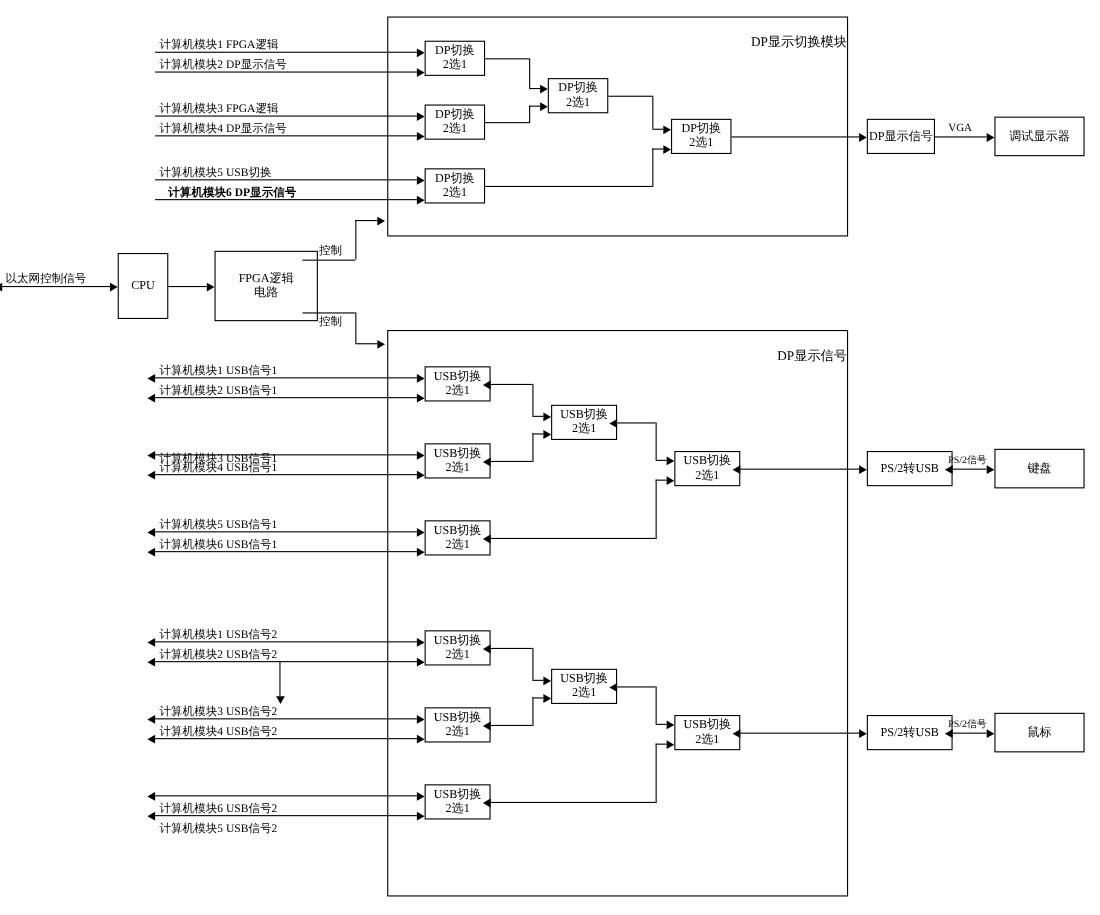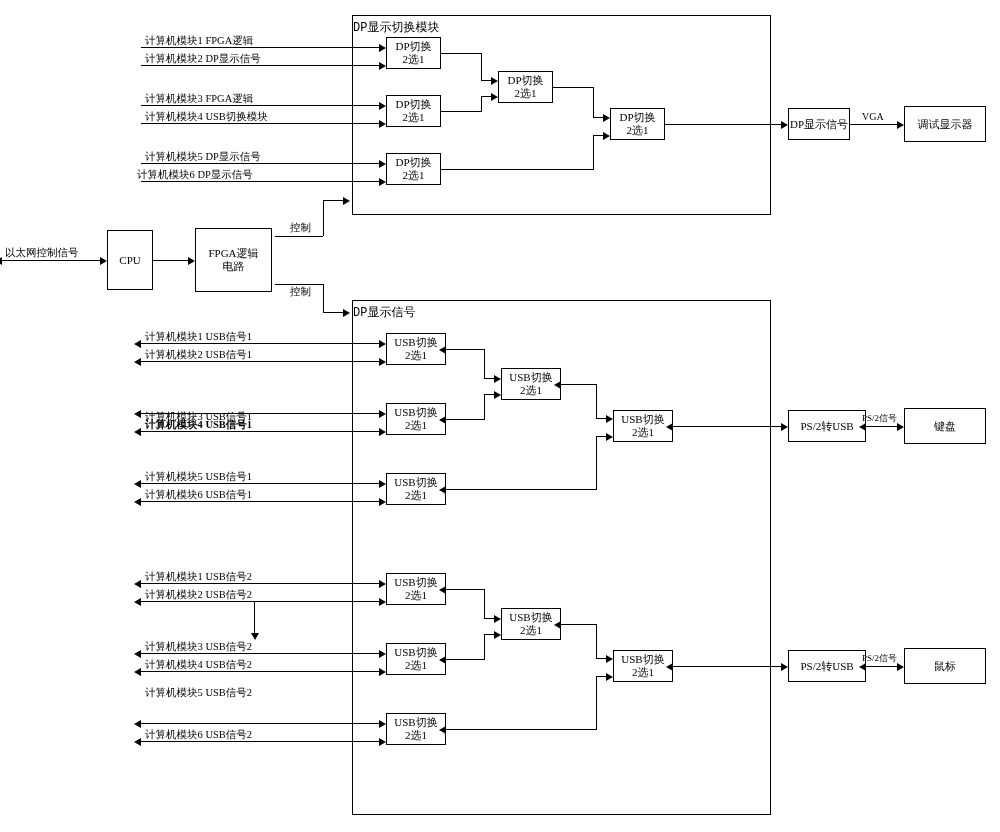--- a/index.html
+++ b/index.html
@@ -24,25 +24,24 @@
     justify-content: center;
     text-align: center;
     line-height: 1.15;
   }
   .module-frame {
     position: absolute;
     border: 1px solid #000;
   }
   .module-title {
     position: absolute;
-    top: 3px;
+    top: 14px;
     width: 100%;
-    text-align: left;
+    text-align: right;
     font-size: 12px;
-    font-family: Liberation Mono, monospace;
   }
   .label {
     position: absolute;
     font-size: 10.5px;
     white-space: nowrap;
   }
   .line {
     position: absolute;
     background: #000;
   }
@@ -72,23 +71,23 @@
 </head>
 <body>
 
 <div class="module-frame" style="left:352px; top:15px; width:419px; height:200px;">
   <div class="module-title">DP显示切换模块</div>
 </div>
 
 <div class="label" style="left:145px; top:34px;">计算机模块1 FPGA逻辑</div>
 <div class="label" style="left:145px; top:52px;">计算机模块2 DP显示信号</div>
 <div class="label" style="left:145px; top:92px;">计算机模块3 FPGA逻辑</div>
-<div class="label" style="left:145px; top:110px;">计算机模块4 USB切换模块</div>
-<div class="label" style="left:145px; top:150px;">计算机模块5 DP显示信号</div>
-<div class="label" style="left:137px; top:168px;">计算机模块6 DP显示信号</div>
+<div class="label" style="left:145px; top:110px;">计算机模块4 DP显示信号</div>
+<div class="label" style="left:145px; top:150px;">计算机模块5 USB切换</div>
+<div class="label" style="left:153px; top:168px;font-weight:bold;">计算机模块6 DP显示信号</div>
 
 <div class="line h" style="left:141px; top:47px; width:238px;"></div>
 <div class="arrow r" style="left:379px; top:43.5px;"></div>
 <div class="line h" style="left:141px; top:65px; width:238px;"></div>
 <div class="arrow r" style="left:379px; top:61.5px;"></div>
 <div class="line h" style="left:141px; top:105px; width:238px;"></div>
 <div class="arrow r" style="left:379px; top:101.5px;"></div>
 <div class="line h" style="left:141px; top:123px; width:238px;"></div>
 <div class="arrow r" style="left:379px; top:119.5px;"></div>
 <div class="line h" style="left:141px; top:163px; width:238px;"></div>
@@ -158,21 +157,21 @@
 <div class="line h" style="left:2px; top:260px; width:98px;"></div>
 <div class="arrow r" style="left:100px; top:256.5px;"></div>
 <div class="arrow l" style="left:-5px; top:256.5px;"></div>
 
 <div class="box" style="left:107px; top:230px; width:46px; height:60px;">
   <span>CPU</span>
 </div>
 <div class="line h" style="left:153px; top:260px; width:35px;"></div>
 <div class="arrow r" style="left:188px; top:256.5px;"></div>
 
-<div class="box" style="left:195px; top:228px; width:77px; height:64px; white-space:pre;">
+<div class="box" style="left:195px; top:228px; width:94px; height:64px; white-space:pre;">
   <span>FPGA逻辑
 电路</span>
 </div>
 
 <div class="line h" style="left:275px; top:236px; width:48px;"></div>
 <div class="line v" style="left:323px; top:200px; height:36px;"></div>
 <div class="line h" style="left:323px; top:200px; width:20px;"></div>
 <div class="arrow r" style="left:343px; top:196.5px;"></div>
 <div class="label" style="left:290px; top:221px;">控制</div>
 
@@ -182,21 +181,21 @@
 <div class="arrow r" style="left:343px; top:308.5px;"></div>
 <div class="label" style="left:290px; top:285px;">控制</div>
 
 <div class="module-frame" style="left:352px; top:300px; width:419px; height:515px;">
   <div class="module-title">DP显示信号</div>
 </div>
 
 <div class="label" style="left:145px; top:330px;">计算机模块1 USB信号1</div>
 <div class="label" style="left:145px; top:348px;">计算机模块2 USB信号1</div>
 <div class="label" style="left:145px; top:410px;">计算机模块3 USB信号1</div>
-<div class="label" style="left:145px; top:418px;font-weight:bold;">计算机模块4 USB信号1</div>
+<div class="label" style="left:145px; top:418px;">计算机模块4 USB信号1</div>
 <div class="label" style="left:145px; top:470px;">计算机模块5 USB信号1</div>
 <div class="label" style="left:145px; top:488px;">计算机模块6 USB信号1</div>
 
 <div class="line h" style="left:141px; top:343px; width:238px;"></div>
 <div class="arrow r" style="left:379px; top:339.5px;"></div>
 <div class="arrow l" style="left:134px; top:339.5px;"></div>
 <div class="line h" style="left:141px; top:361px; width:238px;"></div>
 <div class="arrow r" style="left:379px; top:357.5px;"></div>
 <div class="arrow l" style="left:134px; top:357.5px;"></div>
 <div class="line h" style="left:141px; top:413px; width:238px;"></div>
@@ -271,21 +270,21 @@
 <div class="label" style="left:862px; top:412px; font-size:9px;">PS/2信号</div>
 
 <div class="box" style="left:904px; top:408px; width:82px; height:36px;">
     <span>键盘</span>
   </div>
 
 <div class="label" style="left:145px; top:570px;">计算机模块1 USB信号2</div>
 <div class="label" style="left:145px; top:588px;">计算机模块2 USB信号2</div>
 <div class="label" style="left:145px; top:640px;">计算机模块3 USB信号2</div>
 <div class="label" style="left:145px; top:658px;">计算机模块4 USB信号2</div>
-<div class="label" style="left:145px; top:686px;">计算机模块5 USB信号2</div>
+<div class="label" style="left:145px; top:746px;">计算机模块5 USB信号2</div>
 <div class="label" style="left:145px; top:728px;">计算机模块6 USB信号2</div>
 
 <div class="line h" style="left:141px; top:583px; width:238px;"></div>
 <div class="arrow r" style="left:379px; top:579.5px;"></div>
 <div class="arrow l" style="left:134px; top:579.5px;"></div>
 <div class="line h" style="left:141px; top:601px; width:238px;"></div>
 <div class="arrow r" style="left:379px; top:597.5px;"></div>
 <div class="arrow l" style="left:134px; top:597.5px;"></div>
 
 <div class="line v" style="left:254px; top:601px; height:32px;"></div>

